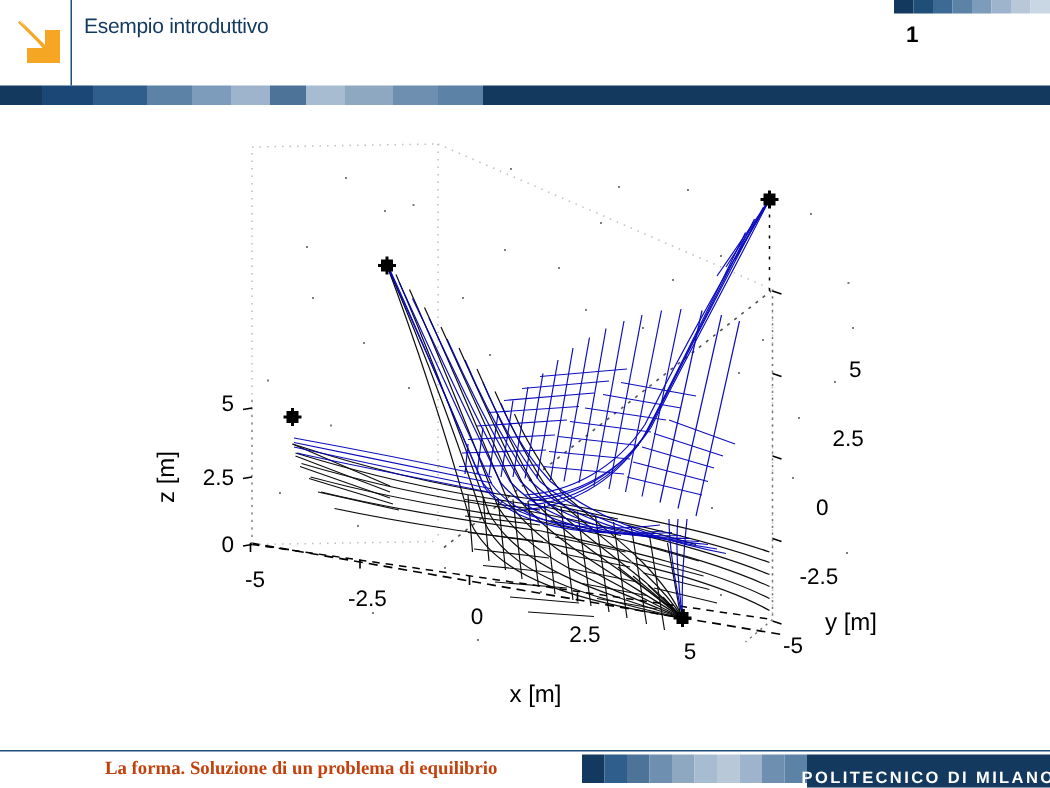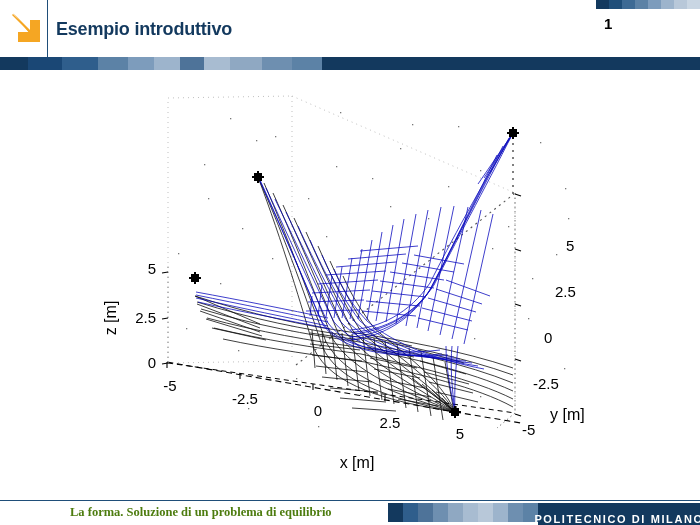--- a/index.html
+++ b/index.html
@@ -17,22 +17,22 @@
     background:#ffffff;
   }
   #header-divider{
     position:absolute;left:47px;top:0;width:1px;height:57px;
     background:#1f4e79;
   }
   #arrow-icon{
     position:absolute;left:10px;top:10px;width:34px;height:38px;
   }
   #slide-title{
-    position:absolute;left:56px;top:19px;
-    font-size:18px;font-weight:bold;color:#13395e;
+    position:absolute;left:56px;top:9px;
+    font-size:14px;font-weight:normal;color:#13395e;
     letter-spacing:-0.2px;white-space:nowrap;
   }
   #page-number{
     position:absolute;left:604px;top:15px;
     font-size:15px;font-weight:bold;color:#000000;
   }
   #top-right-gradient{
     position:absolute;left:596px;top:0px;width:104px;height:9px;
     display:flex;
   }
@@ -48,21 +48,21 @@
   
   #footer{
     position:absolute;left:0;top:500px;width:700px;height:25px;
   }
   #footer-rule{
     position:absolute;left:0;top:0;width:700px;height:1px;background:#1f4e79;
   }
   #footer-text{
     position:absolute;left:70px;top:5px;
     font-family:"Liberation Serif", serif;
-    font-size:12.5px;font-weight:bold;color:#4d7c0f;
+    font-size:12.5px;font-weight:bold;color:#c2410c;
     white-space:nowrap;
   }
   #footer-gradient{
     position:absolute;left:388px;top:3px;width:150px;height:19px;
     display:flex;
   }
   #footer-gradient div{flex:1 1 auto;height:100%;}
   #footer-brand{
     position:absolute;left:538px;top:3px;width:162px;height:31px;
     background:#13395e;color:#ffffff;

